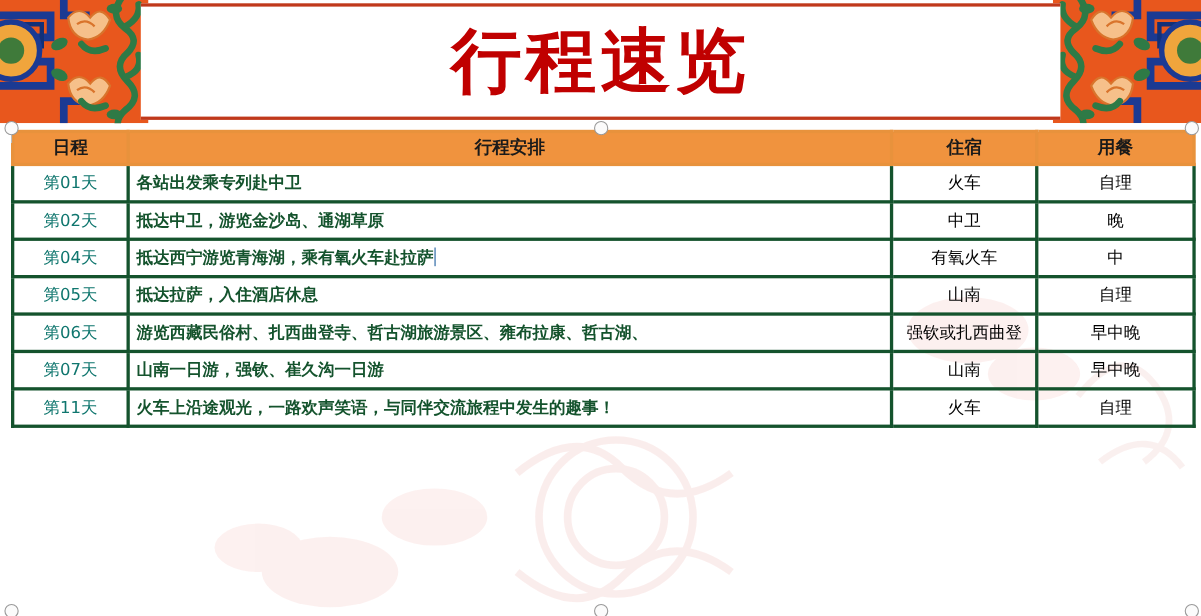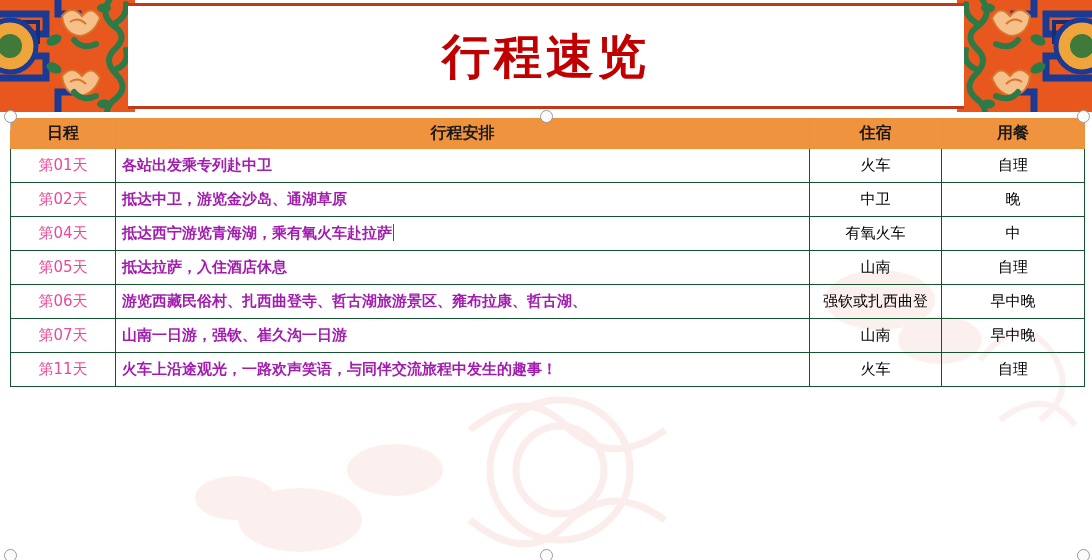--- a/index.html
+++ b/index.html
@@ -46,21 +46,21 @@
     border-top: 3px solid #c0391b;
     border-bottom: 3px solid #c0391b;
     z-index: 1;
   }
   #banner-title {
     position: absolute;
     left: 0; right: 0;
     top: 50%;
     transform: translateY(-50%);
     text-align: center;
-    font-size: 48px;
+    font-size: 64px;
     font-weight: bold;
     color: #c00000;
     letter-spacing: 4px;
     line-height: 1;
     z-index: 3;
     font-family: "DejaVu Sans", "Liberation Sans", sans-serif;
   }
 
   
   #table-wrap {
@@ -70,21 +70,21 @@
     width: 1074px;
     z-index: 3;
   }
   table#itinerary {
     width: 100%;
     border-collapse: collapse;
     table-layout: fixed;
   }
   table#itinerary th,
   table#itinerary td {
-    border: 1px solid #14532d;
+    border: 3px solid #14532d;
     height: 34px;
     padding: 0 6px;
     font-size: 15px;
     vertical-align: middle;
     background: transparent;
   }
   table#itinerary thead th {
     background: #f0933e;
     color: #1a1a1a;
     font-weight: bold;
@@ -93,26 +93,26 @@
     border-color: #e8923c;
     height: 30px;
   }
   col.c-day   { width: 105px; }
   col.c-plan  { width: 694px; }
   col.c-stay  { width: 132px; }
   col.c-meal  { width: 143px; }
 
   td.day {
     text-align: center;
-    color: #ec4899;
+    color: #0f766e;
     font-size: 15px;
   }
   td.plan {
     text-align: left;
-    color: #a21caf;
+    color: #14532d;
     font-weight: bold;
     font-size: 15px;
     padding-left: 14px;
     white-space: nowrap;
     overflow: visible;
   }
   td.stay, td.meal {
     text-align: center;
     color: #000000;
     font-size: 15px;

